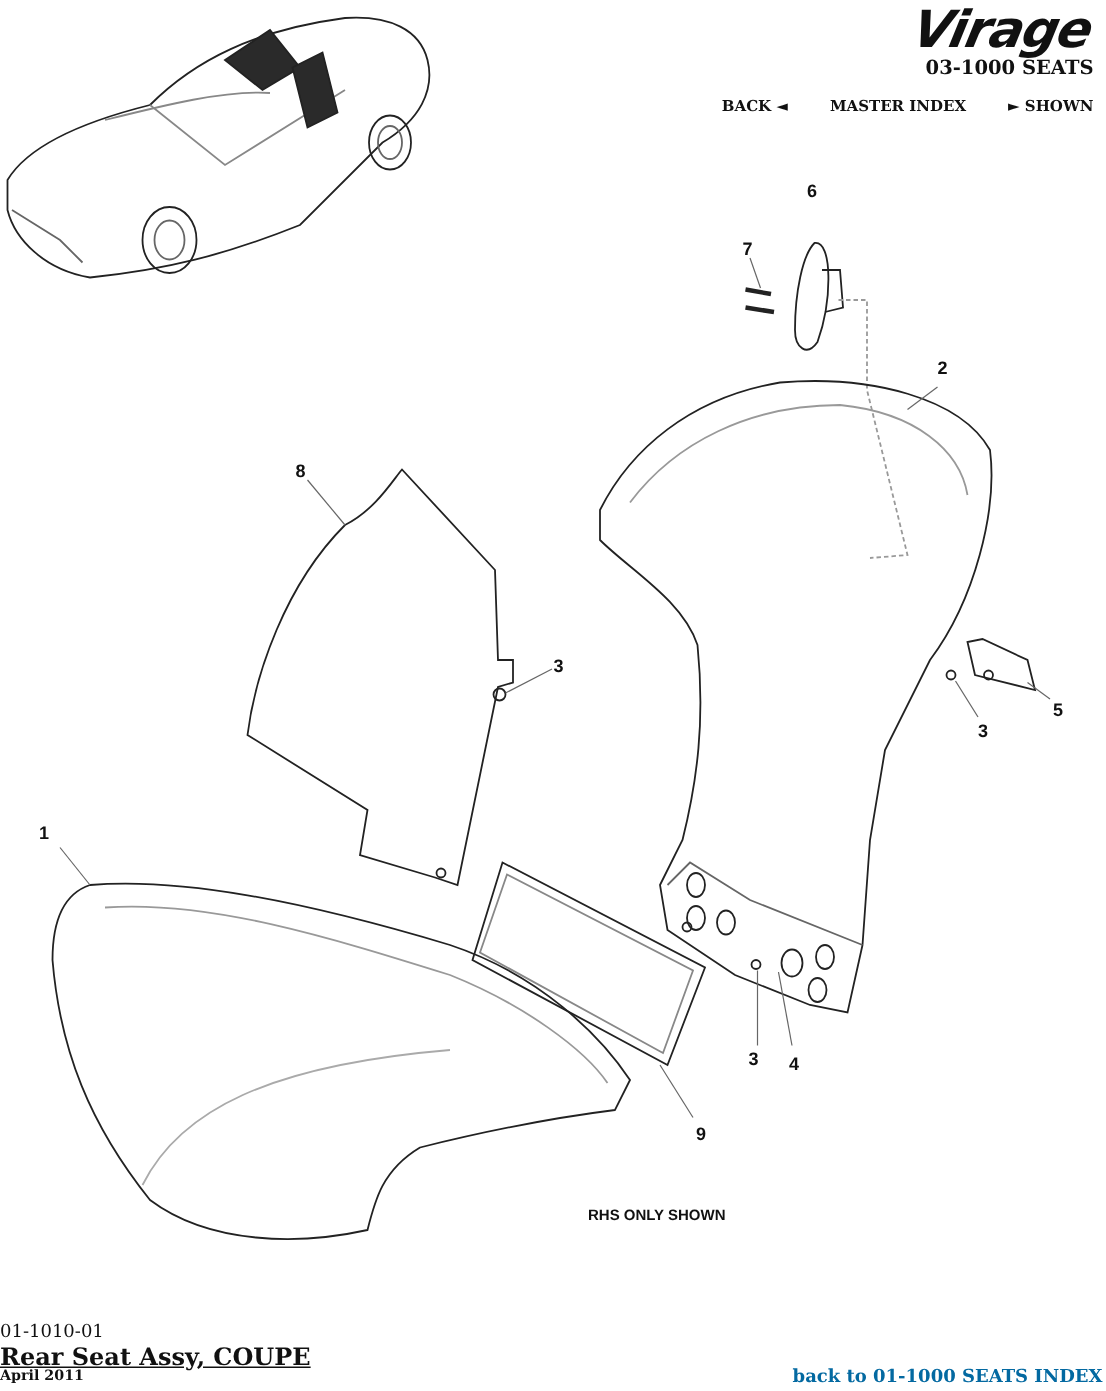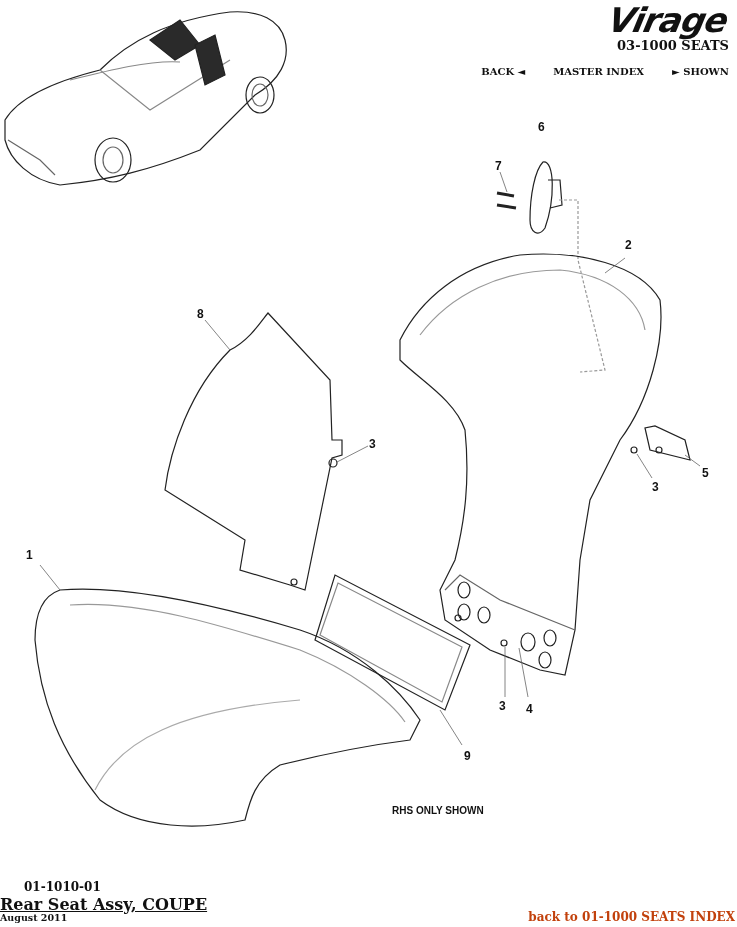--- a/index.html
+++ b/index.html
@@ -4,24 +4,24 @@
 <style>
   html, body { margin: 0; padding: 0; background: #ffffff; }
   body { width: 737px; height: 927px; position: relative; overflow: hidden; font-family: "DejaVu Serif", serif; color: #111; }
   .abs { position: absolute; }
   .logo { right: 10px; top: 0px; font-family: "DejaVu Sans", sans-serif; font-style: italic; font-weight: bold; font-size: 34px; letter-spacing: -1px; color: #111; transform: skewX(-12deg); }
   .section-title { right: 8px; top: 38px; font-family: "DejaVu Serif", serif; font-weight: bold; font-size: 13px; }
   .nav { right: 8px; top: 66px; font-family: "DejaVu Serif", serif; font-weight: bold; font-size: 10px; display: flex; gap: 28px; }
   .nav a { color: #111; text-decoration: none; cursor: pointer; white-space: nowrap; }
   .callout { font-family: "Liberation Sans", sans-serif; font-weight: bold; font-size: 12px; color: #111; }
   .note { font-family: "Liberation Sans", sans-serif; font-weight: bold; font-size: 10px; }
-  .footer-code { left: 0px; top: 880px; font-weight: bold; font-size: 12px; padding-left: 24px; }
+  .footer-code { left: 0px; top: 880px; font-weight: normal; font-size: 12px; }
   .footer-title { left: 0px; top: 895px; font-weight: bold; font-size: 16px; text-decoration: underline; }
   .footer-date { left: 0px; top: 912px; font-weight: bold; font-size: 9.5px; }
-  .footer-link { right: 2px; top: 910px; font-weight: bold; font-size: 12px; color: #c2410c; text-decoration: none; cursor: pointer; }
+  .footer-link { right: 2px; top: 910px; font-weight: bold; font-size: 12px; color: #0369a1; text-decoration: none; cursor: pointer; }
   svg.diagram { position: absolute; left: 0; top: 0; }
 </style>
 </head>
 <body>
 
 <svg class="diagram" width="737" height="927" viewBox="0 0 737 927" fill="none" stroke="#222" stroke-width="1.2">
 
   <g>
     <path d="M5 120 C 20 95, 60 80, 100 70 C 130 40, 170 20, 230 12 C 260 10, 280 20, 285 40 C 290 60, 280 80, 255 95 L 200 150 C 150 170, 110 180, 60 185 C 30 180, 10 160, 5 140 Z"></path>
     <path d="M70 80 C 110 70, 150 60, 180 62" stroke="#888"></path>
@@ -112,14 +112,14 @@
 <div class="abs callout" style="left:702px; top:466px;">5</div>
 <div class="abs callout" style="left:538px; top:120px;">6</div>
 <div class="abs callout" style="left:495px; top:159px;">7</div>
 <div class="abs callout" style="left:197px; top:307px;">8</div>
 <div class="abs callout" style="left:464px; top:749px;">9</div>
 
 <div class="abs note" style="left:392px; top:805px;">RHS ONLY SHOWN</div>
 
 <div class="abs footer-code">01-1010-01</div>
 <div class="abs footer-title">Rear Seat Assy, COUPE</div>
-<div class="abs footer-date">August 2011</div>
+<div class="abs footer-date">April 2011</div>
 <a class="abs footer-link">back to 01-1000 SEATS INDEX</a>
 
 </body></html>

